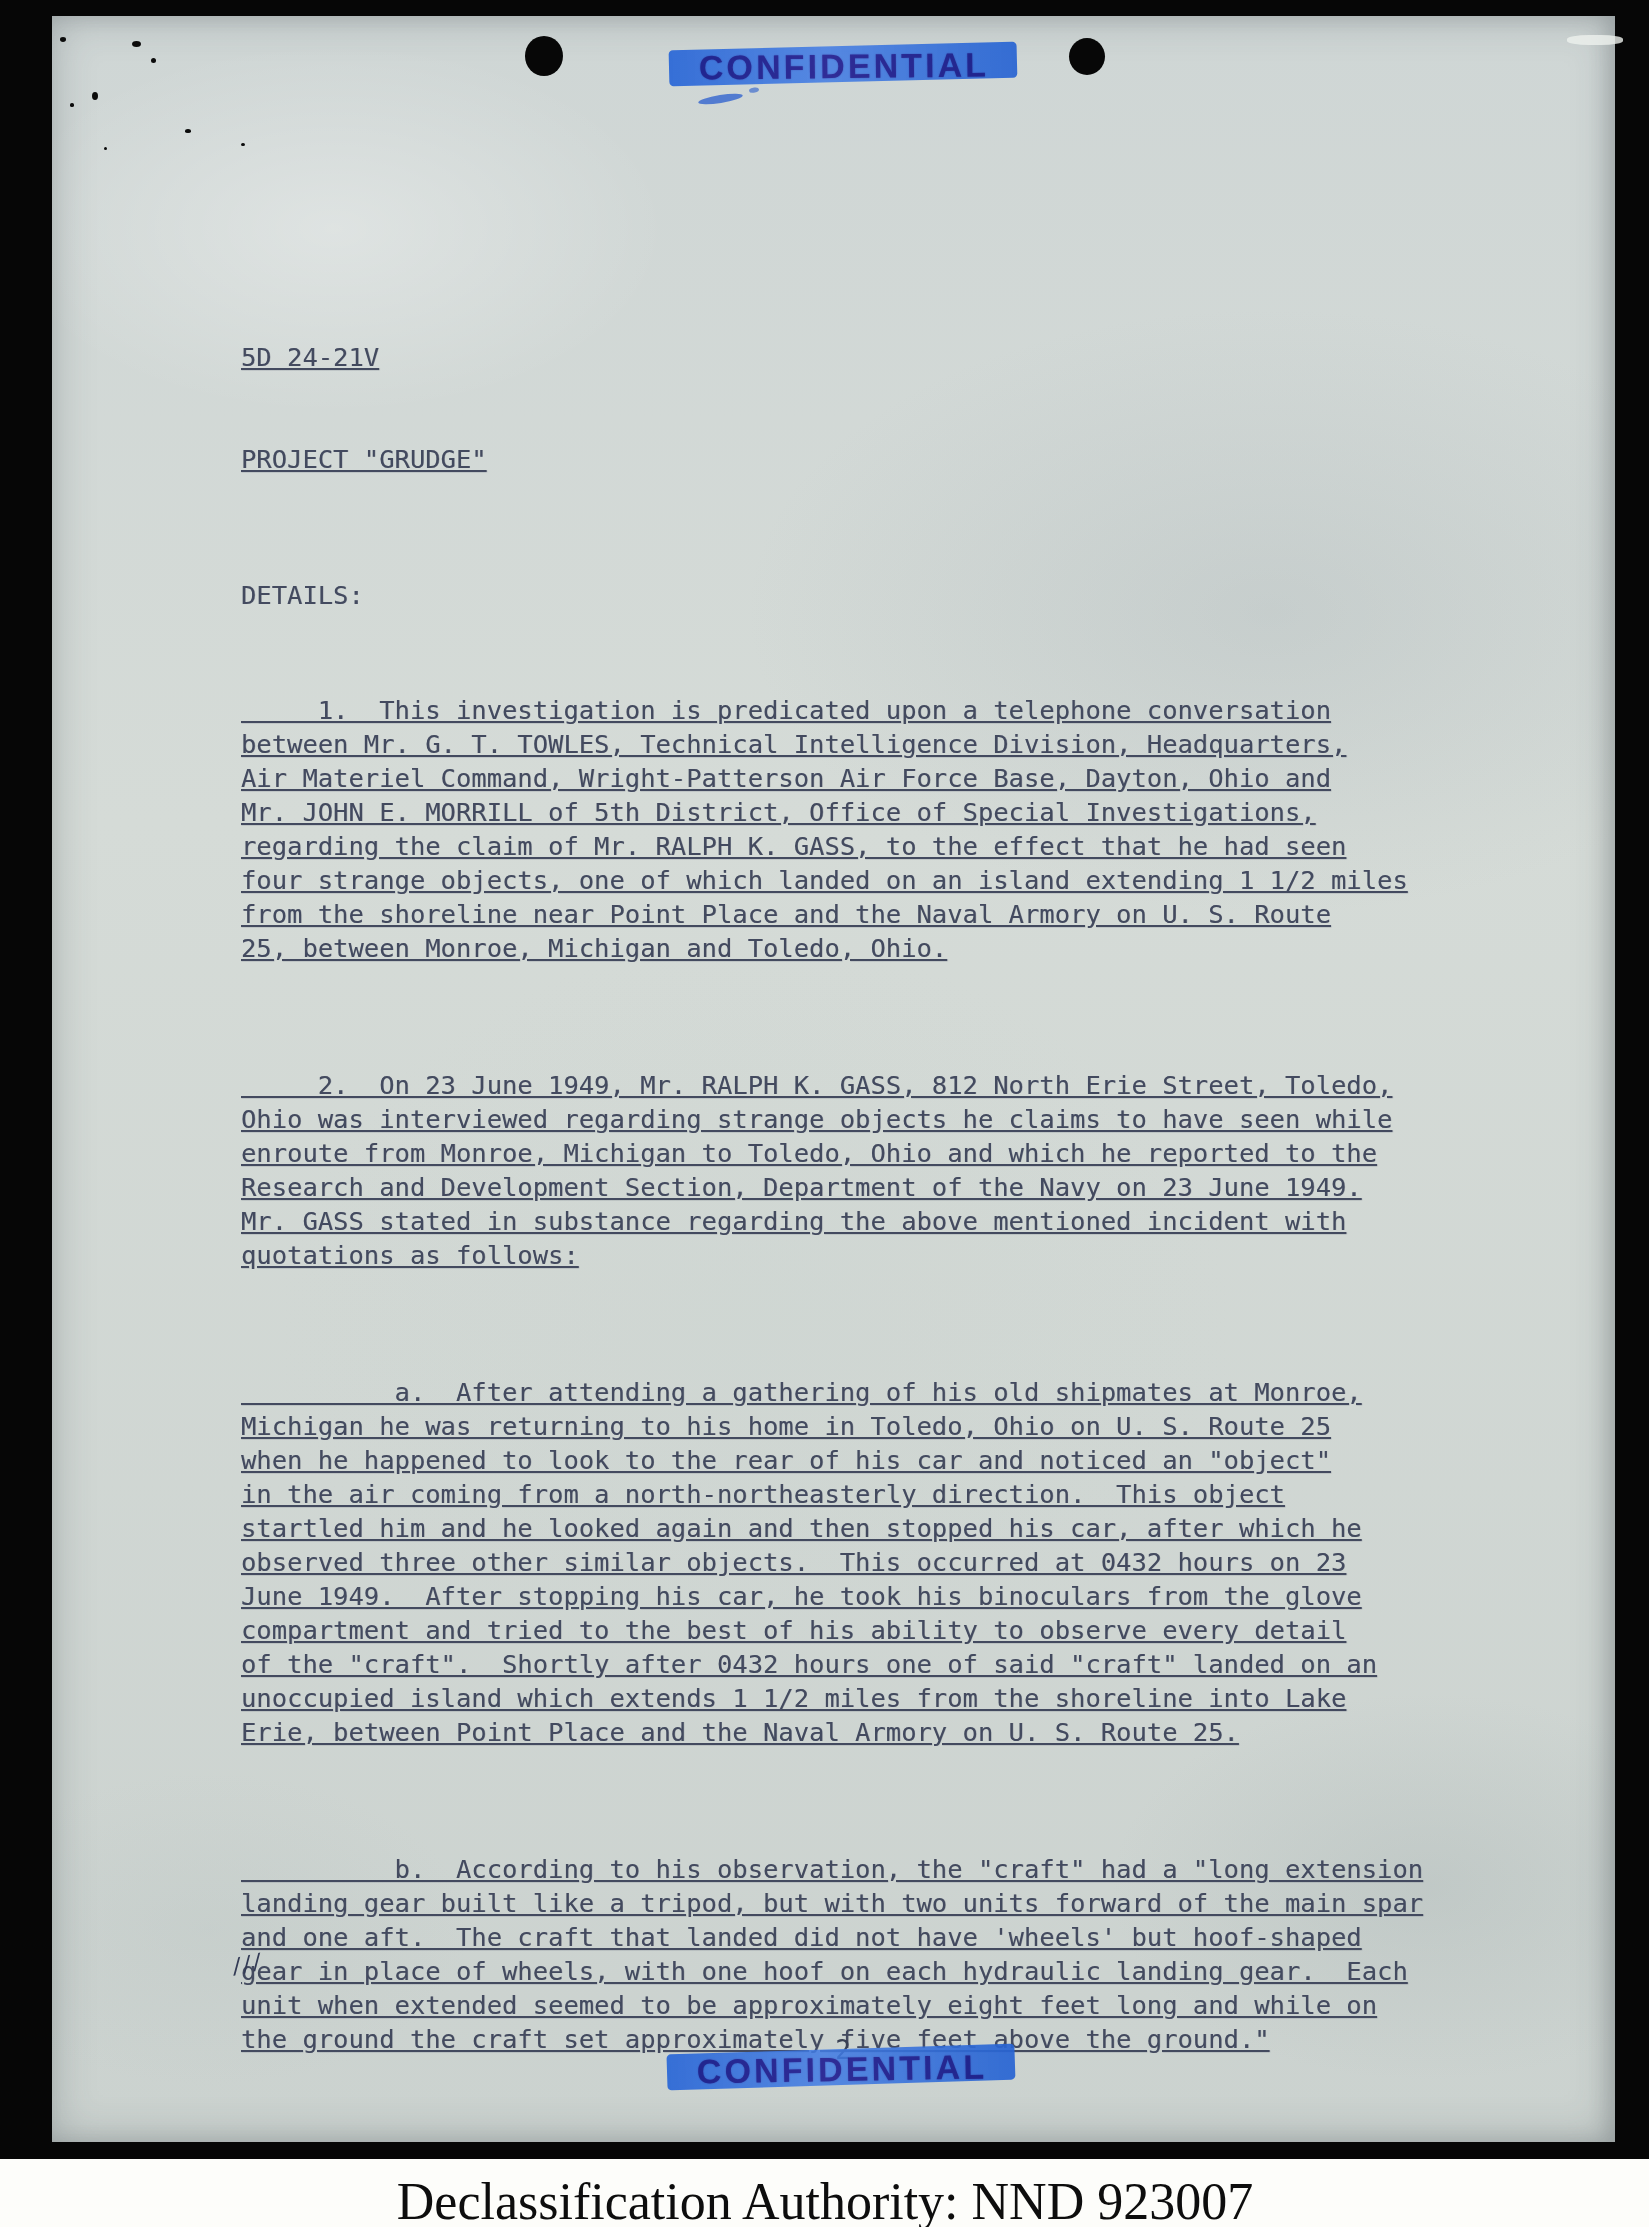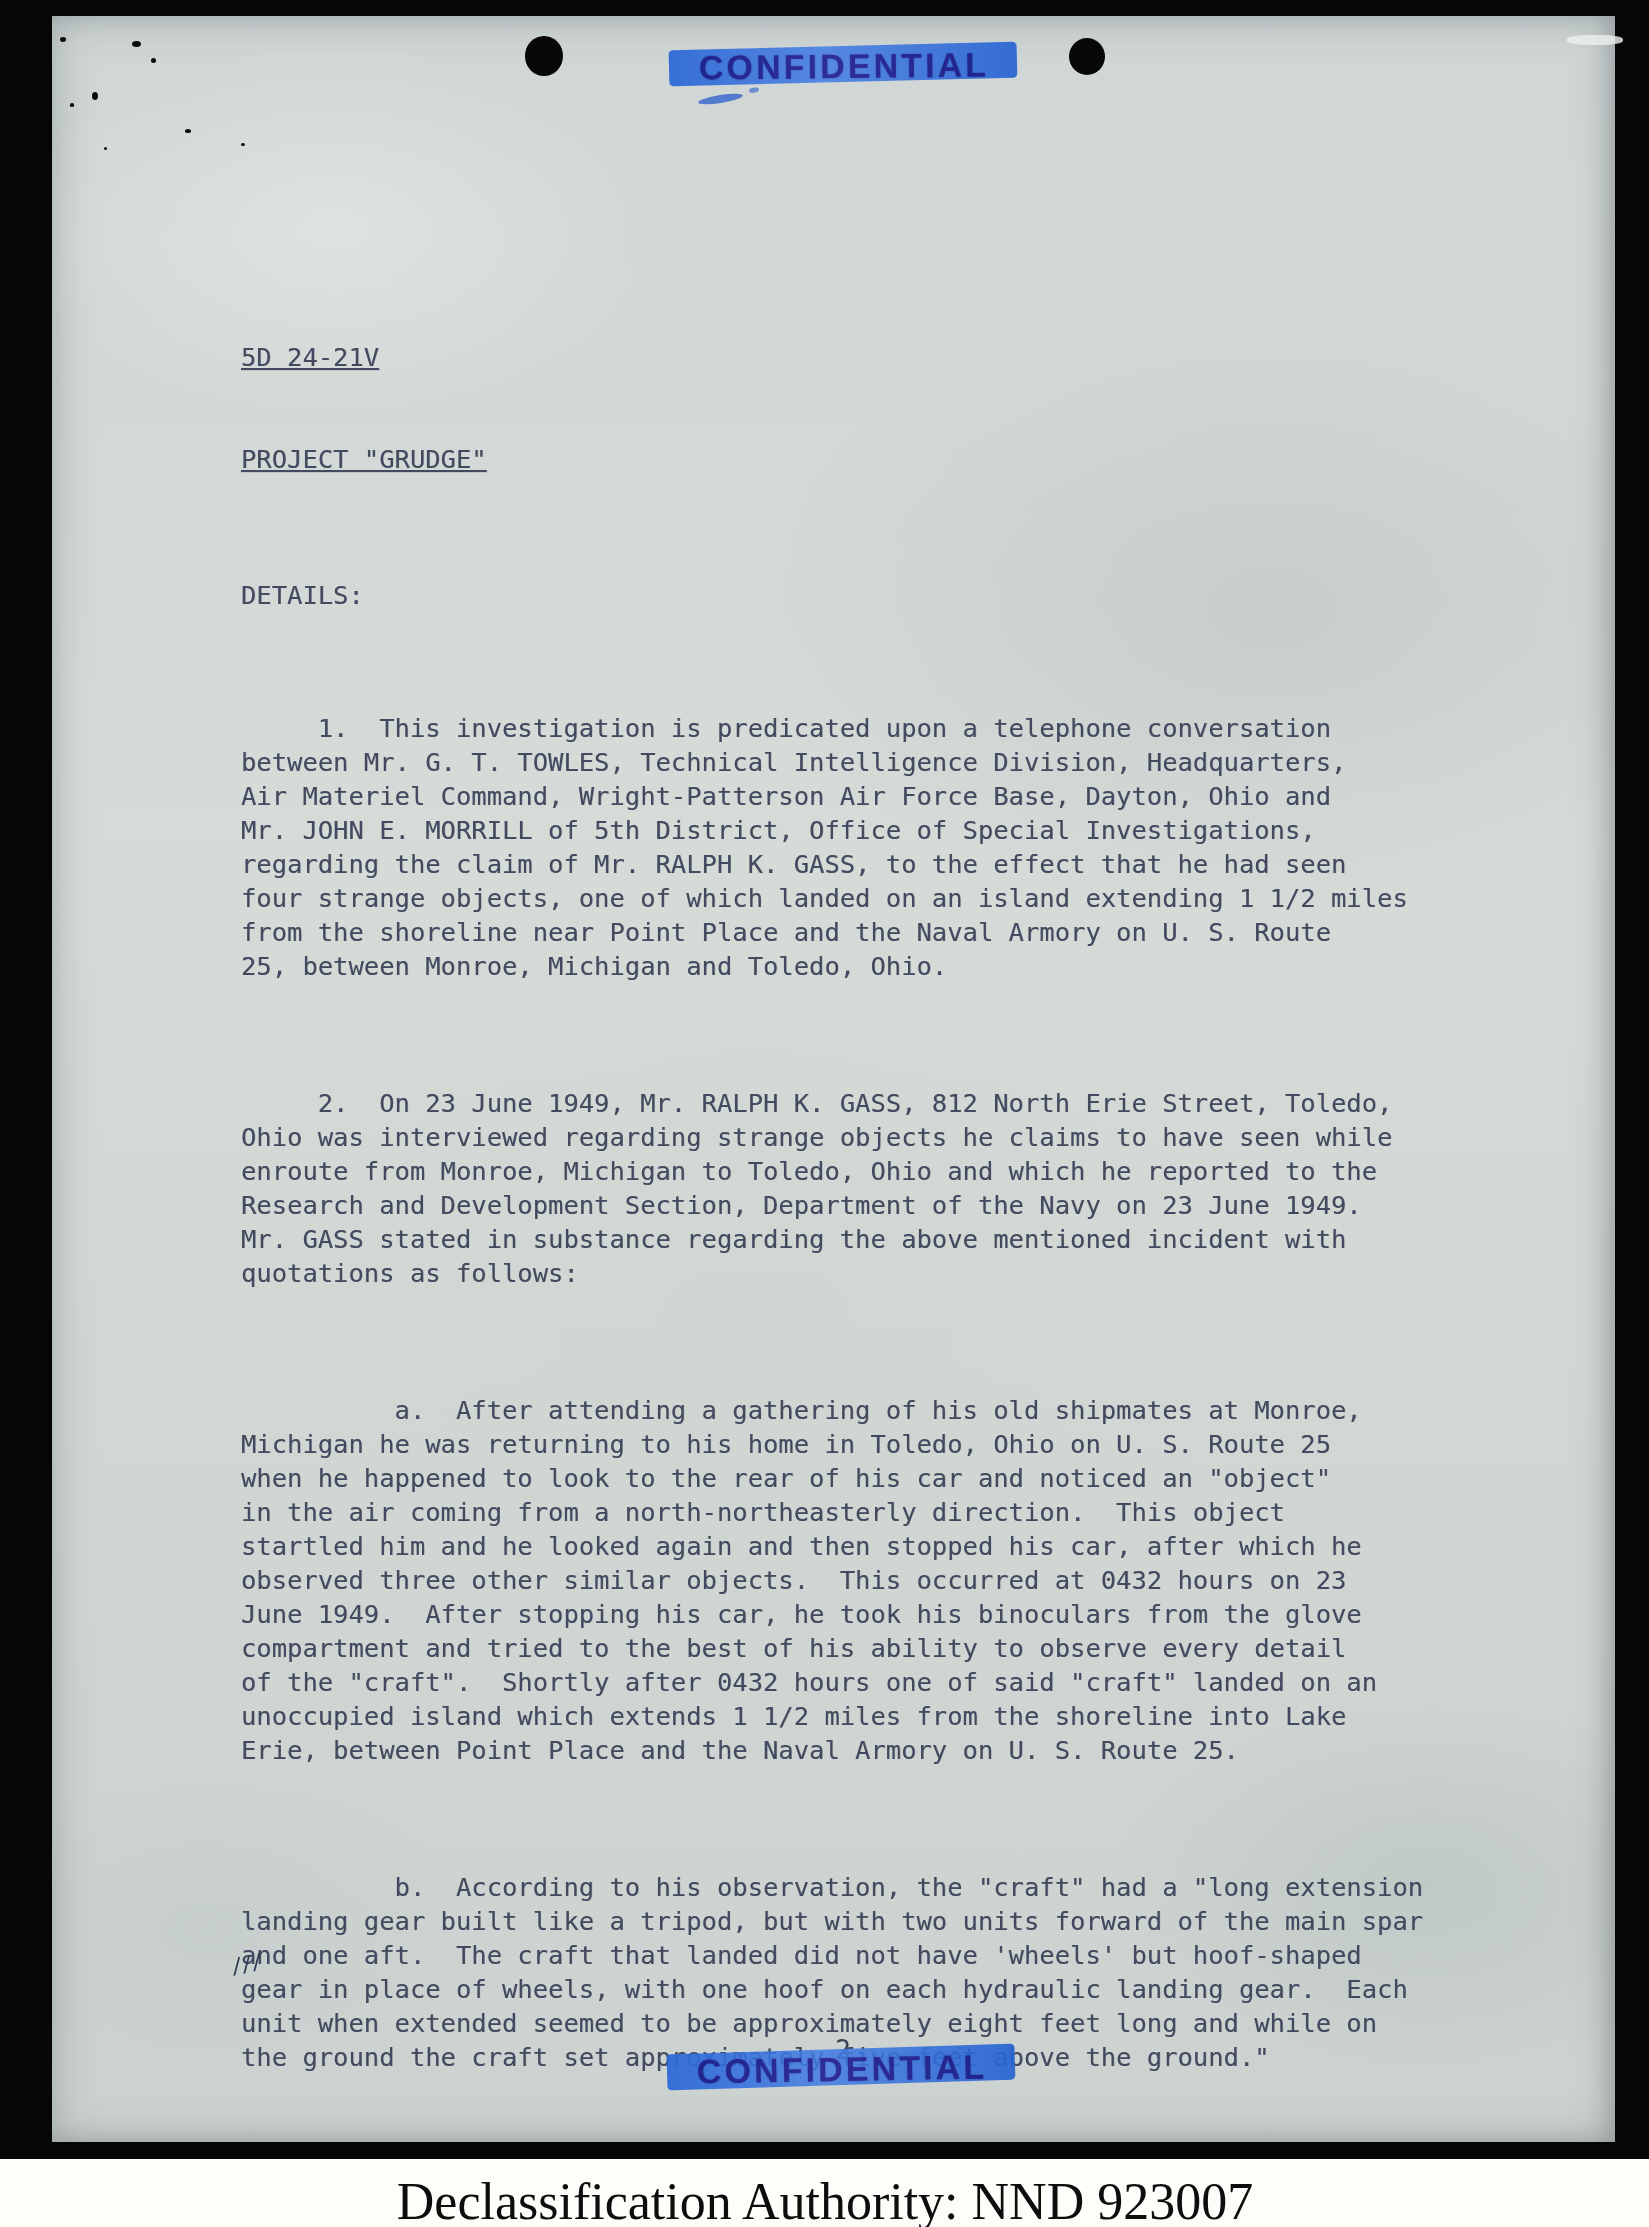--- a/index.html
+++ b/index.html
@@ -25,22 +25,22 @@
       linear-gradient(180deg,#cfd6d5 0%,#d5dbd7 38%,#cbd2cf 100%);
     box-shadow: inset 0 0 43px rgba(55,65,72,0.28), inset -8.7px 0 18.6px rgba(70,80,85,0.18);
   }
   .typed {
     position:absolute; left:189px; top:256px; width:1239px;
     color:#434a5f; font-size:25.5px; line-height:34px;
     white-space:pre;
     text-shadow: 0.4px 0.4px 0 rgba(62,70,92,0.35);
   }
   .hdr { white-space:pre;text-decoration:underline; }
-  .section-label { white-space:pre; margin-top:34px; margin-bottom:31px; }
-  .para { white-space:pre; margin-bottom:35px; }
+  .section-label { white-space:pre; margin-top:34px; margin-bottom:13px; }
+  .para { white-space:pre; margin-bottom:35px;text-decoration:underline; }
 
   .stamp { position:absolute; width:340px; height:50px; }
   .stamp-top { left:622px; top:26px; transform:rotate(-0.6deg); }
   .stamp-bottom { left:620px; top:2029px; transform:rotate(-1deg); }
   .stamp-text {
     position:absolute; left:0; right:0; top:5px; text-align:center;
     font-family:"Liberation Sans",sans-serif; font-weight:bold;
     font-size:34px; letter-spacing:3.1px;
     color:rgba(118,62,158,0.85);
     text-shadow:0 0 1.9px rgba(118,62,158,0.45);

